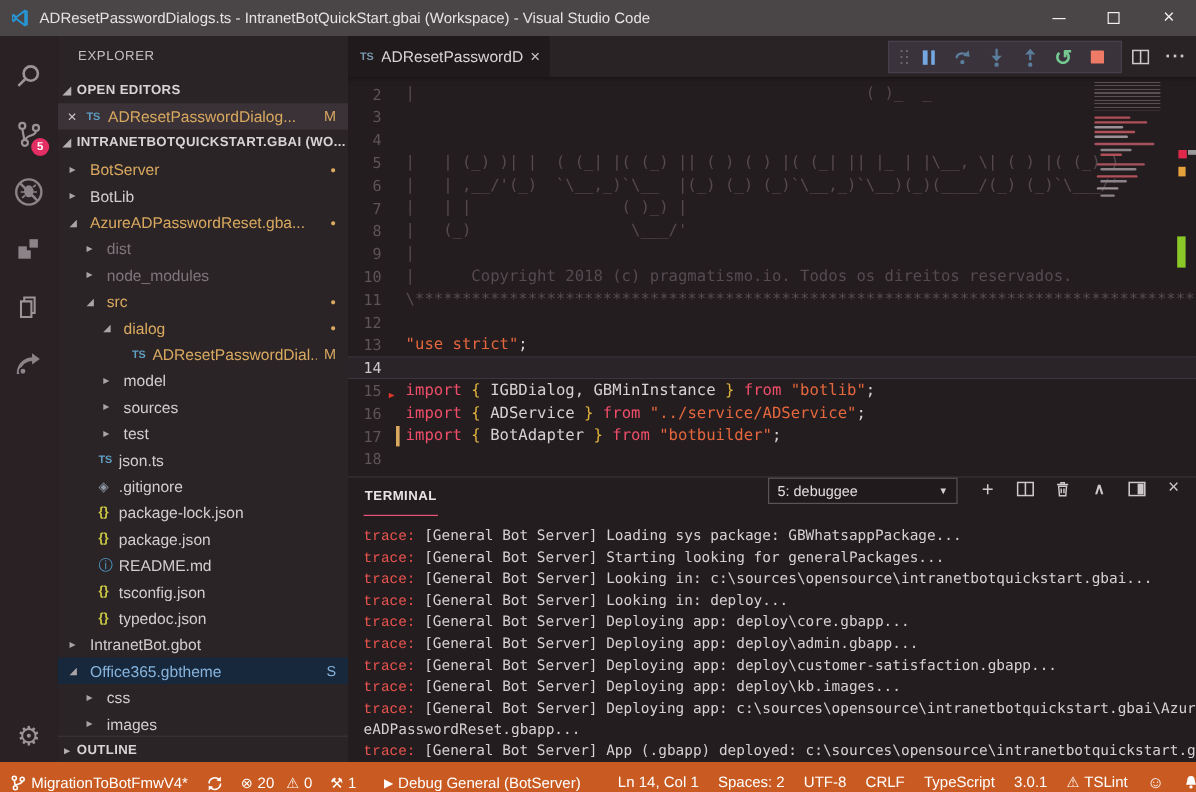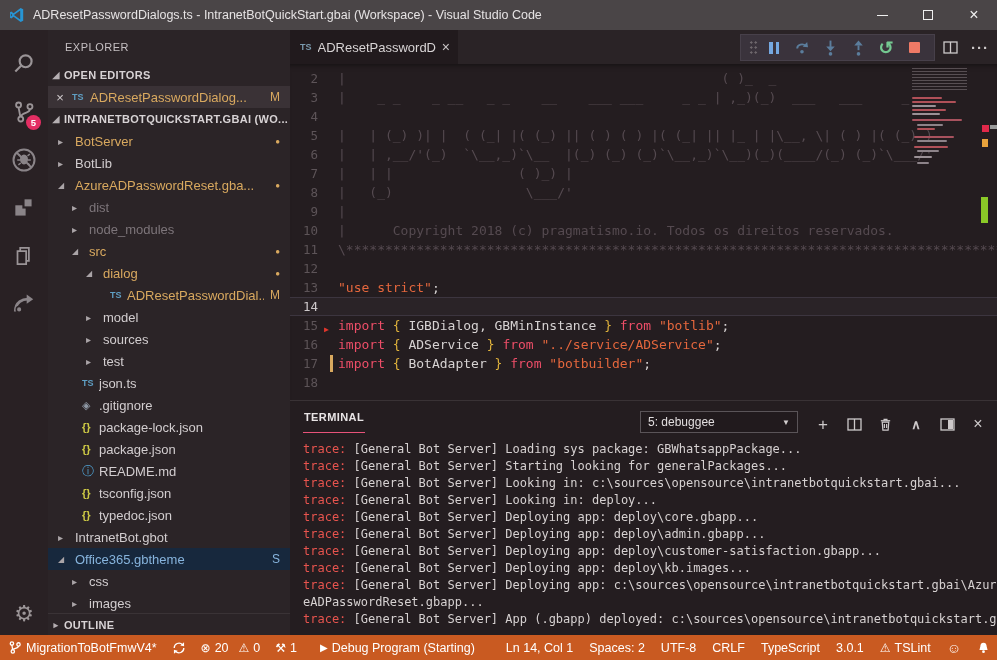--- a/index.html
+++ b/index.html
@@ -120,38 +120,38 @@
   .minimap i:nth-of-type(14){top:98px;left:8px;width:12px;background:#8d8389;}
   .ruler { position:absolute; top:0; right:0; width:22px; height:100%; }
   .rm { position:absolute; }
   .rm-red   { right:8px; top:61px; width:7px; height:7px; background:#e0294a; }
   .rm-grey  { right:0;   top:61px; width:7px; height:4px; background:#9a9a9a; }
   .rm-orange{ right:9px; top:75px; width:6px; height:8px; background:#e8a23c; }
   .rm-green { right:9px; top:133px; width:7px; height:26px; background:#8ac927; }
 
   
   .panel { flex:0 0 235px; display:flex; flex-direction:column; border-top:1px solid #393235; background:#241d20; }
-  .panel-head { height:32px; flex:0 0 32px; display:flex; align-items:flex-end; padding:0 10px 0 13px; }
+  .panel-head { height:32px; flex:0 0 32px; display:flex; align-items:flex-start; padding:0 10px 0 13px; }
   .panel-tab { font-size:11px; letter-spacing:.4px; color:#e8e4e5; height:100%; display:flex; align-items:center;
                border-bottom:1px solid var(--terminal-underline); padding:0 1px; font-weight:bold; }
   .term-select { margin-left:auto; margin-right:16px; width:158px; height:22px; background:#211a1d; border:1px solid #5a5458;
                  color:#e2dedf; font-size:12px; display:flex; align-items:center; padding:0 7px; }
   .term-select .caret { margin-left:auto; font-size:8px; color:#d2cecf; }
   .panel-icons { display:flex; align-items:center; gap:13px; color:#cdc9ca; }
   .pi { display:flex; align-items:center; justify-content:center; width:18px; height:18px; }
   .pi-plus { font-size:17px; font-weight:normal; line-height:1; }
   .pi-chevup { font-size:13px; font-weight:bold; }
   .pi-close { font-size:16px; }
   .term-body { flex:1; overflow:hidden; padding:8px 0 0 13px;
                font-family:"DejaVu Sans Mono", monospace; font-size:12px; line-height:17px; color:#d6d1d1; }
   .term-line { white-space:pre; }
-  .term-pre { color:var(--trace-red); }
-
-  
-  .statusbar { height:25px; flex:0 0 25px; background:var(--statusbar); color:#fff; display:flex; align-items:center;
+  .term-pre { color:var(--trace-red);font-family:Liberation Mono, monospace; }
+
+  
+  .statusbar { height:25px; flex:0 0 25px; background:var(--statusbar); color:#fff; display:flex; align-items:flex-end;
                font-size:12.5px; padding:0 10px 0 8px; }
   .sb-item { display:flex; align-items:center; gap:4px; margin-right:15px; white-space:nowrap; }
   .sb-right { margin-left:auto; display:flex; align-items:center; }
   .sb-right .sb-item { margin-right:0; margin-left:16px; }
   .sb-ico { display:flex; align-items:center; }
   .sb-glyph { font-size:12px; }
   .sb-play { font-size:10px; }
 </style>
 </head>
 <body>
@@ -398,21 +398,21 @@
                 <line x1="7.5" y1="1" x2="7.5" y2="12"></line>
               </svg>
           </span>
           <span class="more-dots">···</span>
         </div>
       </div>
 
       <div class="editor">
         <div id="code-lines">
             <div class="code-line"><span class="ln">2</span><span class="glyph"></span><span class="ctext"><span class="tok-c">|                                                ( )_  _</span></span></div>
-            <div class="code-line"><span class="ln">3</span><span class="glyph"></span><span class="ctext"><span class="tok-c">|    _ _    _ __   _ _    __    ___ ___     _ _ | ,_)(_)  ___   ___     _</span></span></div>
+            <div class="code-line"><span class="ln">3</span><span class="glyph"></span></div>
             <div class="code-line"><span class="ln">4</span><span class="glyph"></span></div>
             <div class="code-line"><span class="ln">5</span><span class="glyph"></span><span class="ctext"><span class="tok-c">|   | (_) )| |  ( (_| |( (_) || ( ) ( ) |( (_| || |_ | |\__, \| ( ) |( (_) )</span></span></div>
             <div class="code-line"><span class="ln">6</span><span class="glyph"></span><span class="ctext"><span class="tok-c">|   | ,__/'(_)  `\__,_)`\__  |(_) (_) (_)`\__,_)`\__)(_)(____/(_) (_)`\___/'</span></span></div>
             <div class="code-line"><span class="ln">7</span><span class="glyph"></span><span class="ctext"><span class="tok-c">|   | |                ( )_) |</span></span></div>
             <div class="code-line"><span class="ln">8</span><span class="glyph"></span><span class="ctext"><span class="tok-c">|   (_)                 \___/'</span></span></div>
             <div class="code-line"><span class="ln">9</span><span class="glyph"></span><span class="ctext"><span class="tok-c">|</span></span></div>
             <div class="code-line"><span class="ln">10</span><span class="glyph"></span><span class="ctext"><span class="tok-c">|      Copyright 2018 (c) pragmatismo.io. Todos os direitos reservados.</span></span></div>
             <div class="code-line"><span class="ln">11</span><span class="glyph"></span><span class="ctext"><span class="tok-c">\******************************************************************************************/</span></span></div>
             <div class="code-line"><span class="ln">12</span><span class="glyph"></span><span class="ctext"></span></div>
             <div class="code-line"><span class="ln">13</span><span class="glyph"></span><span class="ctext"><span class="tok-s">"use strict"</span><span class="tok-p">;</span></span></div>
@@ -525,21 +525,21 @@
       <span>20</span>
       <span class="sb-glyph" style="margin-left:6px">⚠</span>
       <span>0</span>
     </span>
     <span class="sb-item">
       <span class="sb-glyph">⚒</span>
       <span>1</span>
     </span>
     <span class="sb-item" style="margin-left:8px">
       <span class="sb-glyph sb-play">▶</span>
-      <span>Debug Program (Starting)</span>
+      <span>Debug General (BotServer)</span>
     </span>
 
     <span class="sb-right">
       <span class="sb-item">Ln 14, Col 1</span>
       <span class="sb-item">Spaces: 2</span>
       <span class="sb-item">UTF-8</span>
       <span class="sb-item">CRLF</span>
       <span class="sb-item">TypeScript</span>
       <span class="sb-item">3.0.1</span>
       <span class="sb-item">

